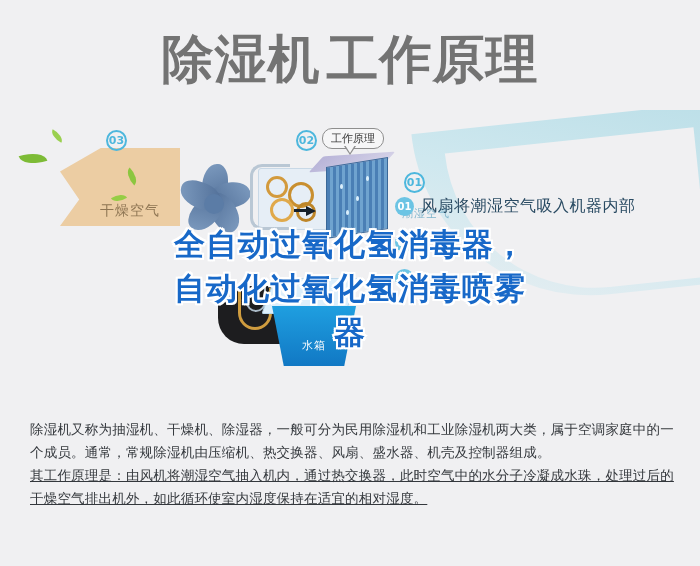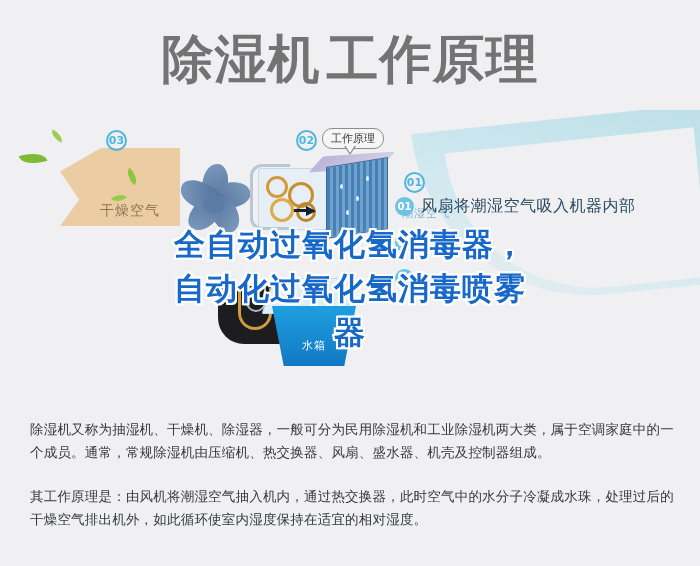--- a/index.html
+++ b/index.html
@@ -286,22 +286,22 @@
   
   .body-copy {
     position: absolute;
     left: 30px; top: 418px;
     width: 646px;
     color: #34383d;
     font-size: 13.5px;
     line-height: 23px;
     letter-spacing: 0.2px;
   }
-  .body-copy p { margin-bottom: 21px; }
-  .body-copy p:last-child { margin-bottom: 0; }
+  .body-copy p { margin-bottom: 0; }
+  .body-copy p:last-child { margin-bottom: 0; text-decoration: underline; }
 </style>
 </head>
 <body>
 
 <div id="page">
 
   <div class="heading">
     <span class="h-a">除湿机</span><span class="h-b">工作原理</span>
   </div>
 

